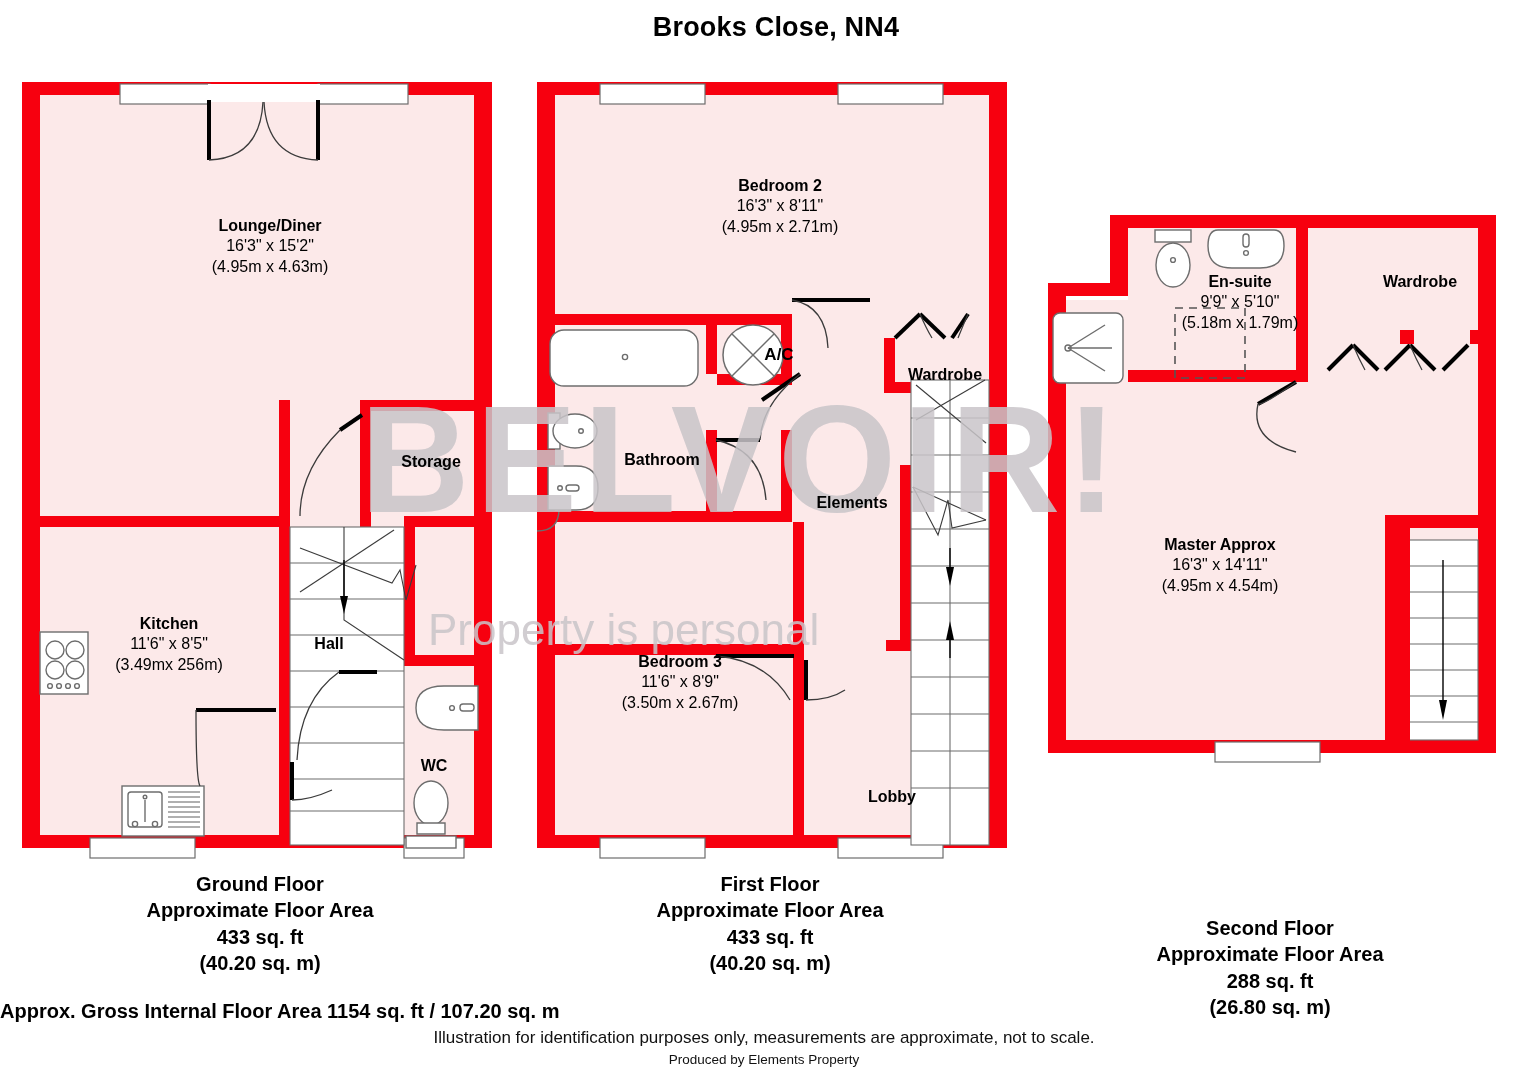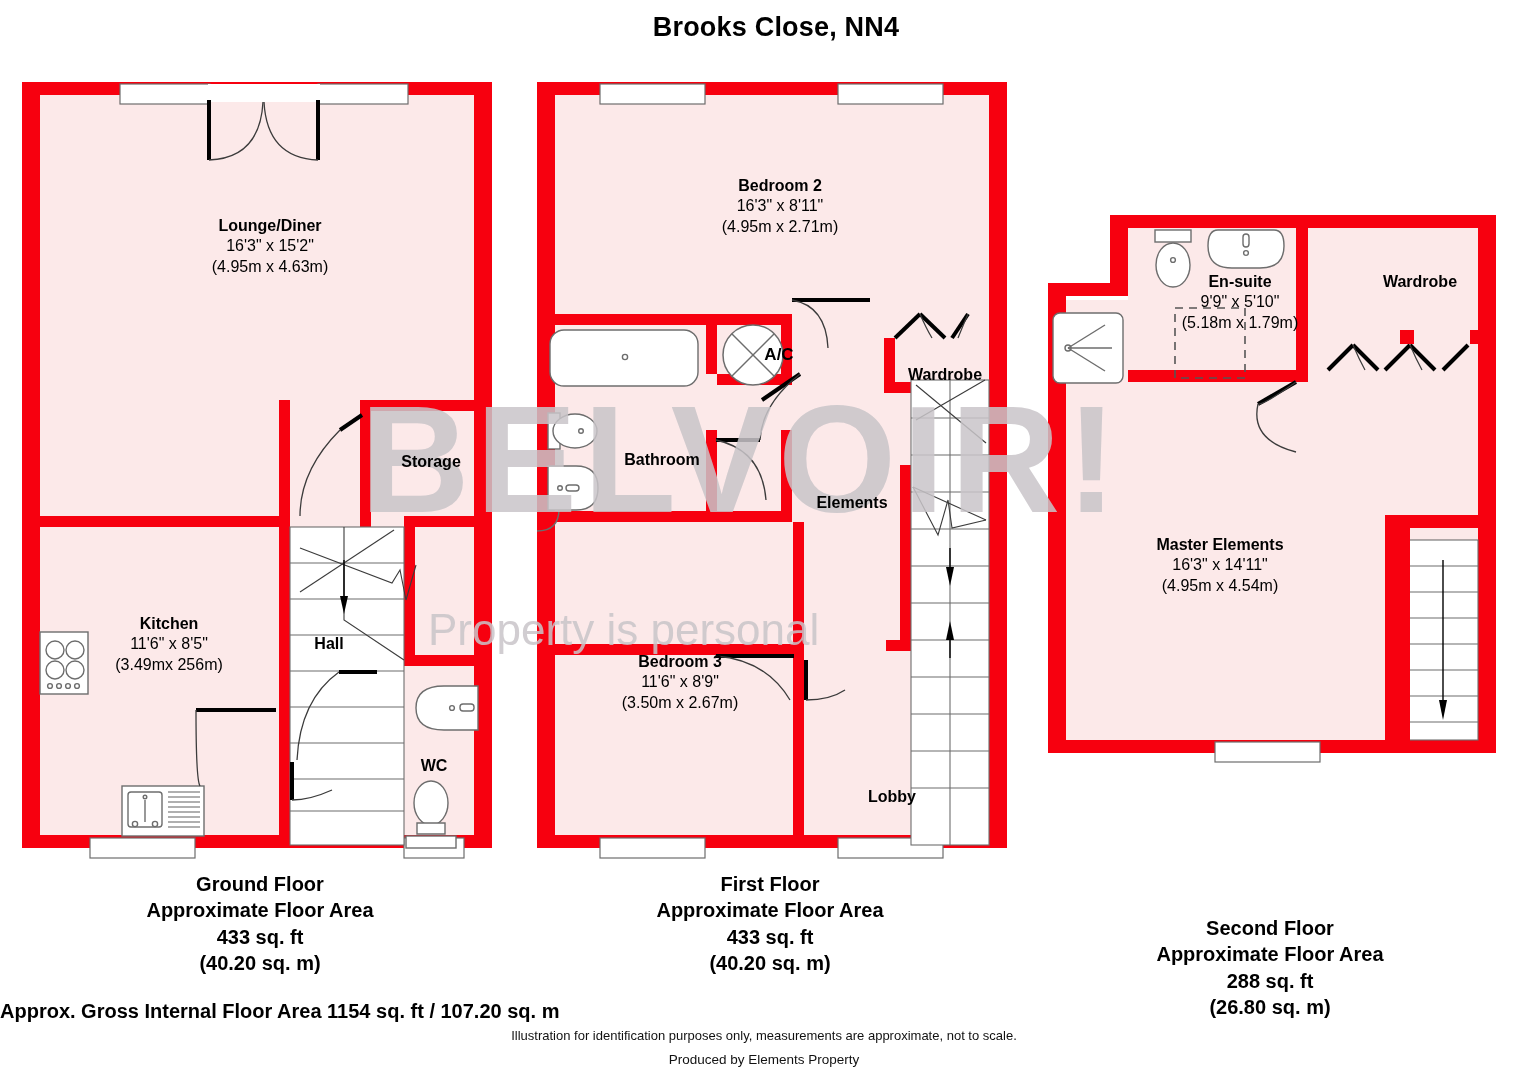--- a/index.html
+++ b/index.html
@@ -15,21 +15,21 @@
   .lbl{position:absolute;text-align:center;line-height:1.28;}
   .rname{font-size:16px;font-weight:bold;}
   .rdim{font-size:16px;font-weight:normal;}
   .small{font-size:16px;font-weight:bold;}
 
   .foot{position:absolute;text-align:center;font-size:20px;font-weight:bold;line-height:1.32;}
 
   .gross{position:absolute;left:0;top:1000px;width:1528px;text-align:left;
          font-size:20px;font-weight:bold;}
   .disc{position:absolute;left:0;top:1028px;width:1528px;text-align:center;
-        font-size:13px;color:#111;}
+        font-size:17px;color:#111;}
   .prod{position:absolute;left:0;top:1052px;width:1528px;text-align:center;
         font-size:13.5px;color:#111;}
 
   .wm{position:absolute;color:#c9c5c9;font-family:"Liberation Sans",sans-serif;
       pointer-events:none;user-select:none;}
   .wm1{left:360px;top:372px;font-size:152px;font-weight:bold;letter-spacing:6px;opacity:.85;}
   .wm2{left:428px;top:605px;font-size:44px;opacity:.85;}
 </style>
 </head>
 <body>
@@ -375,21 +375,21 @@
   <div class="lbl small" style="left:800px;top:493px;width:104px;">Elements</div>
   <div class="lbl small" style="left:840px;top:787px;width:104px;">Lobby</div>
 
   <div class="lbl" style="left:1140px;top:272px;width:200px;">
     <div class="rname">En-suite</div>
     <div class="rdim">9'9" x 5'10"</div>
     <div class="rdim">(5.18m x 1.79m)</div>
   </div>
   <div class="lbl small" style="left:1345px;top:272px;width:150px;">Wardrobe</div>
   <div class="lbl" style="left:1090px;top:535px;width:260px;">
-    <div class="rname">Master Elements</div>
+    <div class="rname">Master Approx</div>
     <div class="rdim">16'3" x 14'11"</div>
     <div class="rdim">(4.95m x 4.54m)</div>
   </div>
 
   <div class="foot" style="left:100px;top:871px;width:320px;">
     <div>Ground Floor</div>
     <div>Approximate Floor Area</div>
     <div>433 sq. ft</div>
     <div>(40.20 sq. m)</div>
   </div>

